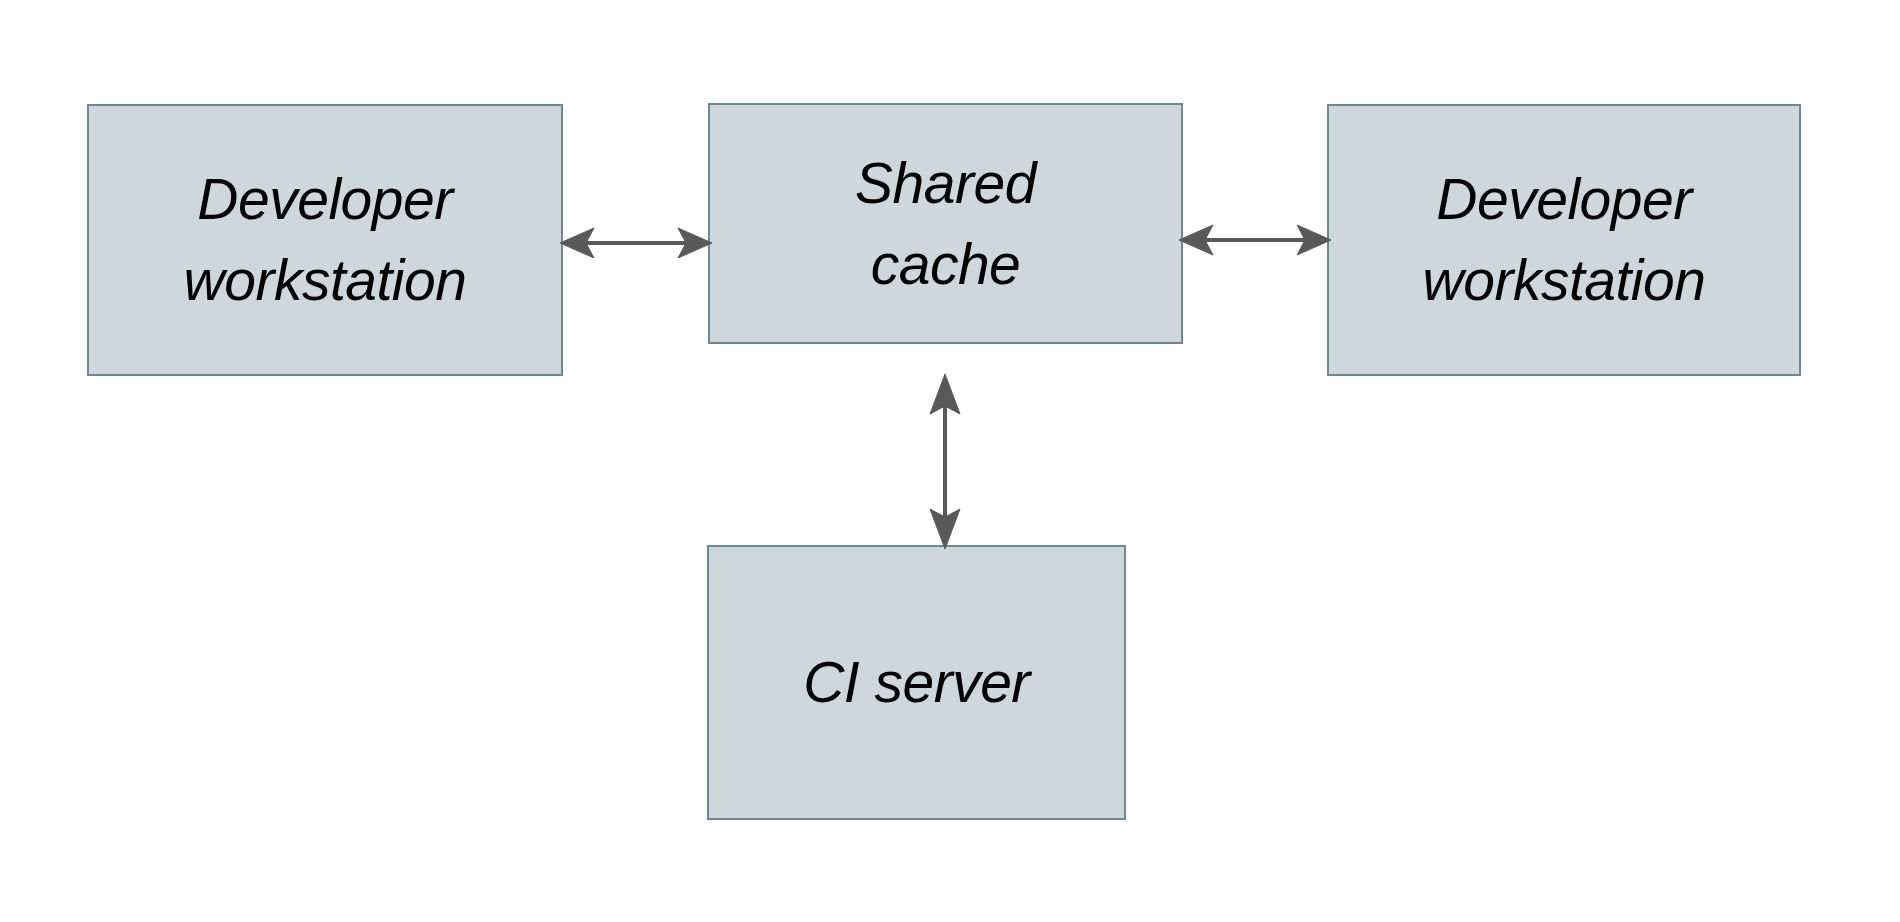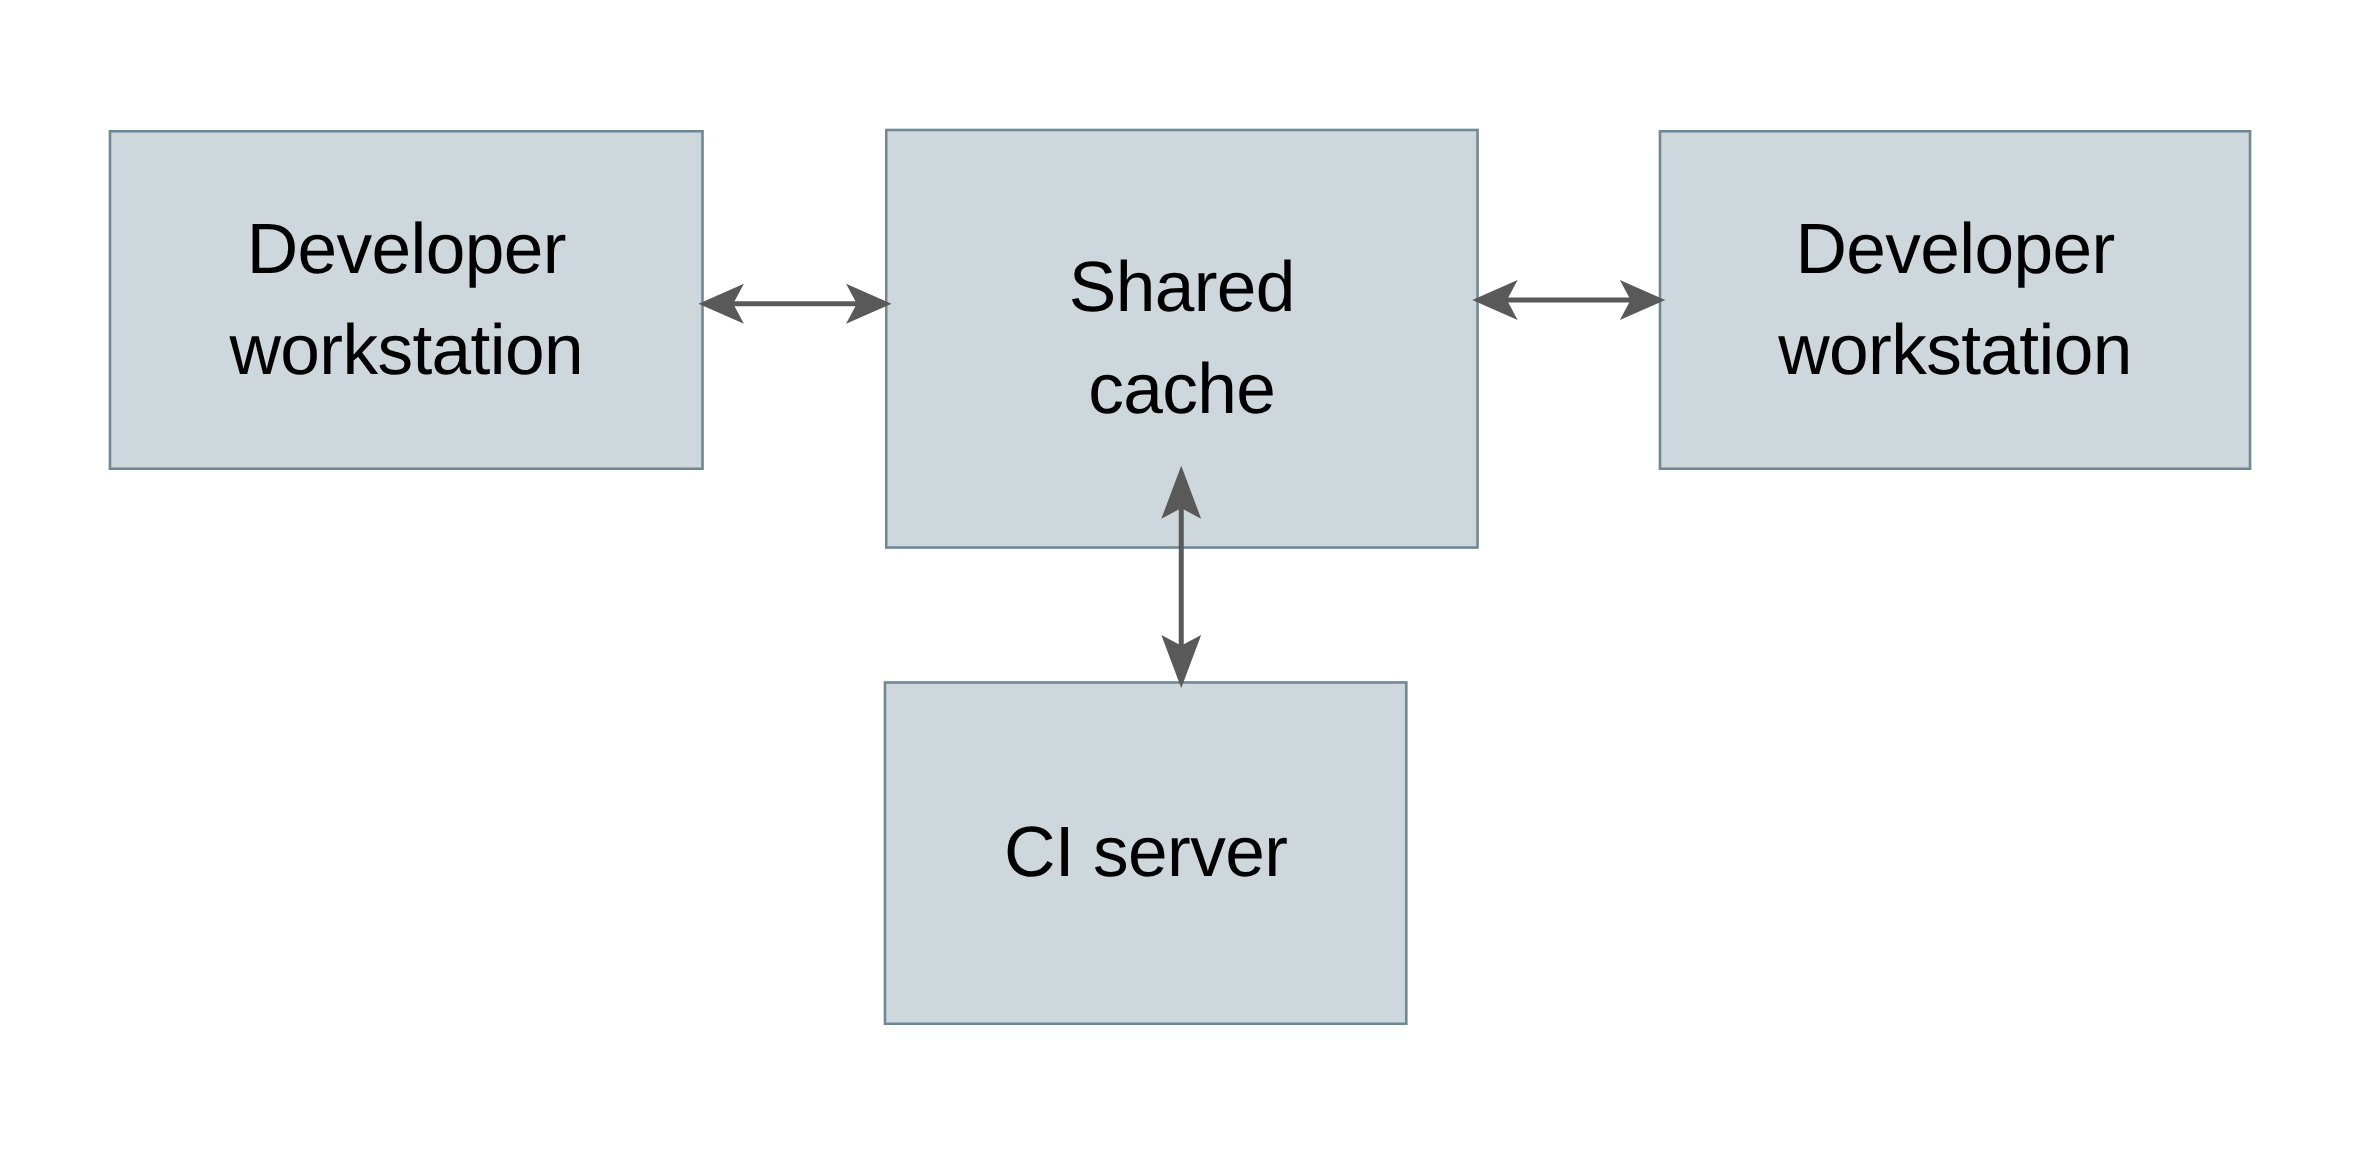--- a/index.html
+++ b/index.html
@@ -10,41 +10,42 @@
   }
   body {
     font-family: "Liberation Sans", sans-serif;
   }
   #canvas {
     position: relative;
     width: 1900px;
     height: 922px;
     background: #ffffff;
     overflow: hidden;
+    font-style: italic;
   }
   .node {
     position: absolute;
     box-sizing: border-box;
     background: #ced8dc;
     border: 2px solid #6e8795;
     display: flex;
     align-items: center;
     justify-content: center;
     text-align: center;
     color: #000000;
     font-size: 57px;
     line-height: 1.42;
     font-weight: 400;
     letter-spacing: -0.5px;
     white-space: pre-line;
     user-select: none;
   }
   
   #node-dev-left   { left: 87px;   top: 104px; width: 476px; height: 272px; }
-  #node-cache      { left: 708px;  top: 103px; width: 475px; height: 336px; align-items: center; }
+  #node-cache      { left: 708px;  top: 103px; width: 475px; height: 241px; align-items: center; }
   #node-dev-right  { left: 1327px; top: 104px; width: 474px; height: 272px; }
   #node-ci         { left: 707px;  top: 545px; width: 419px; height: 275px; }
 
   .edge {
     position: absolute;
     overflow: visible;
     pointer-events: none;
   }
   #edge-left-cache  { left: 560px;  top: 215px; width: 152px; height: 56px; }
   #edge-cache-right { left: 1179px; top: 212px; width: 152px; height: 56px; }

